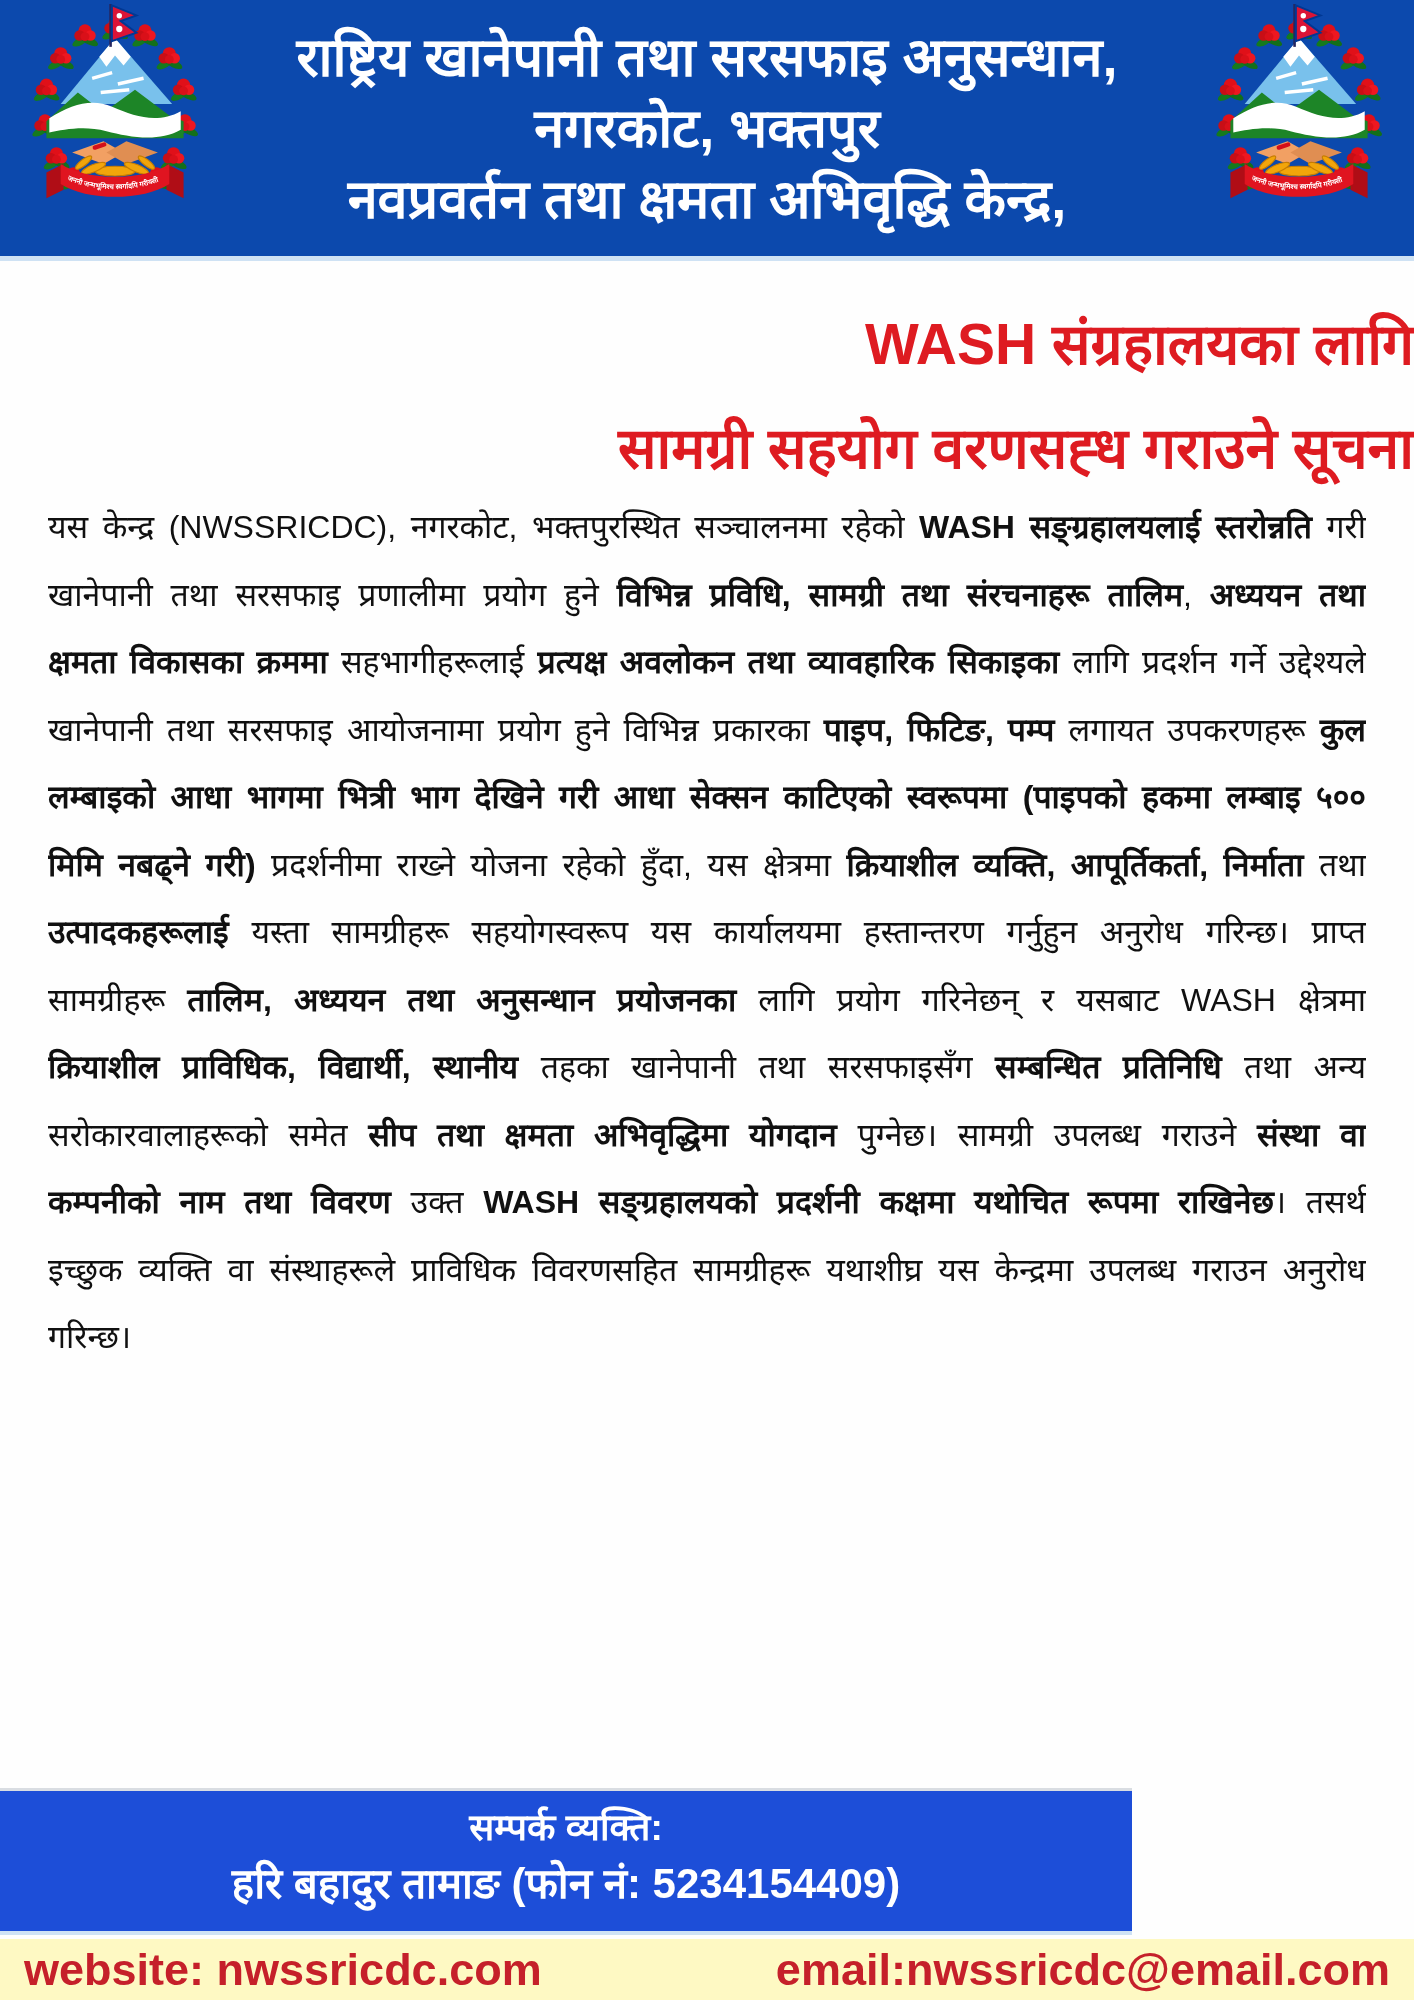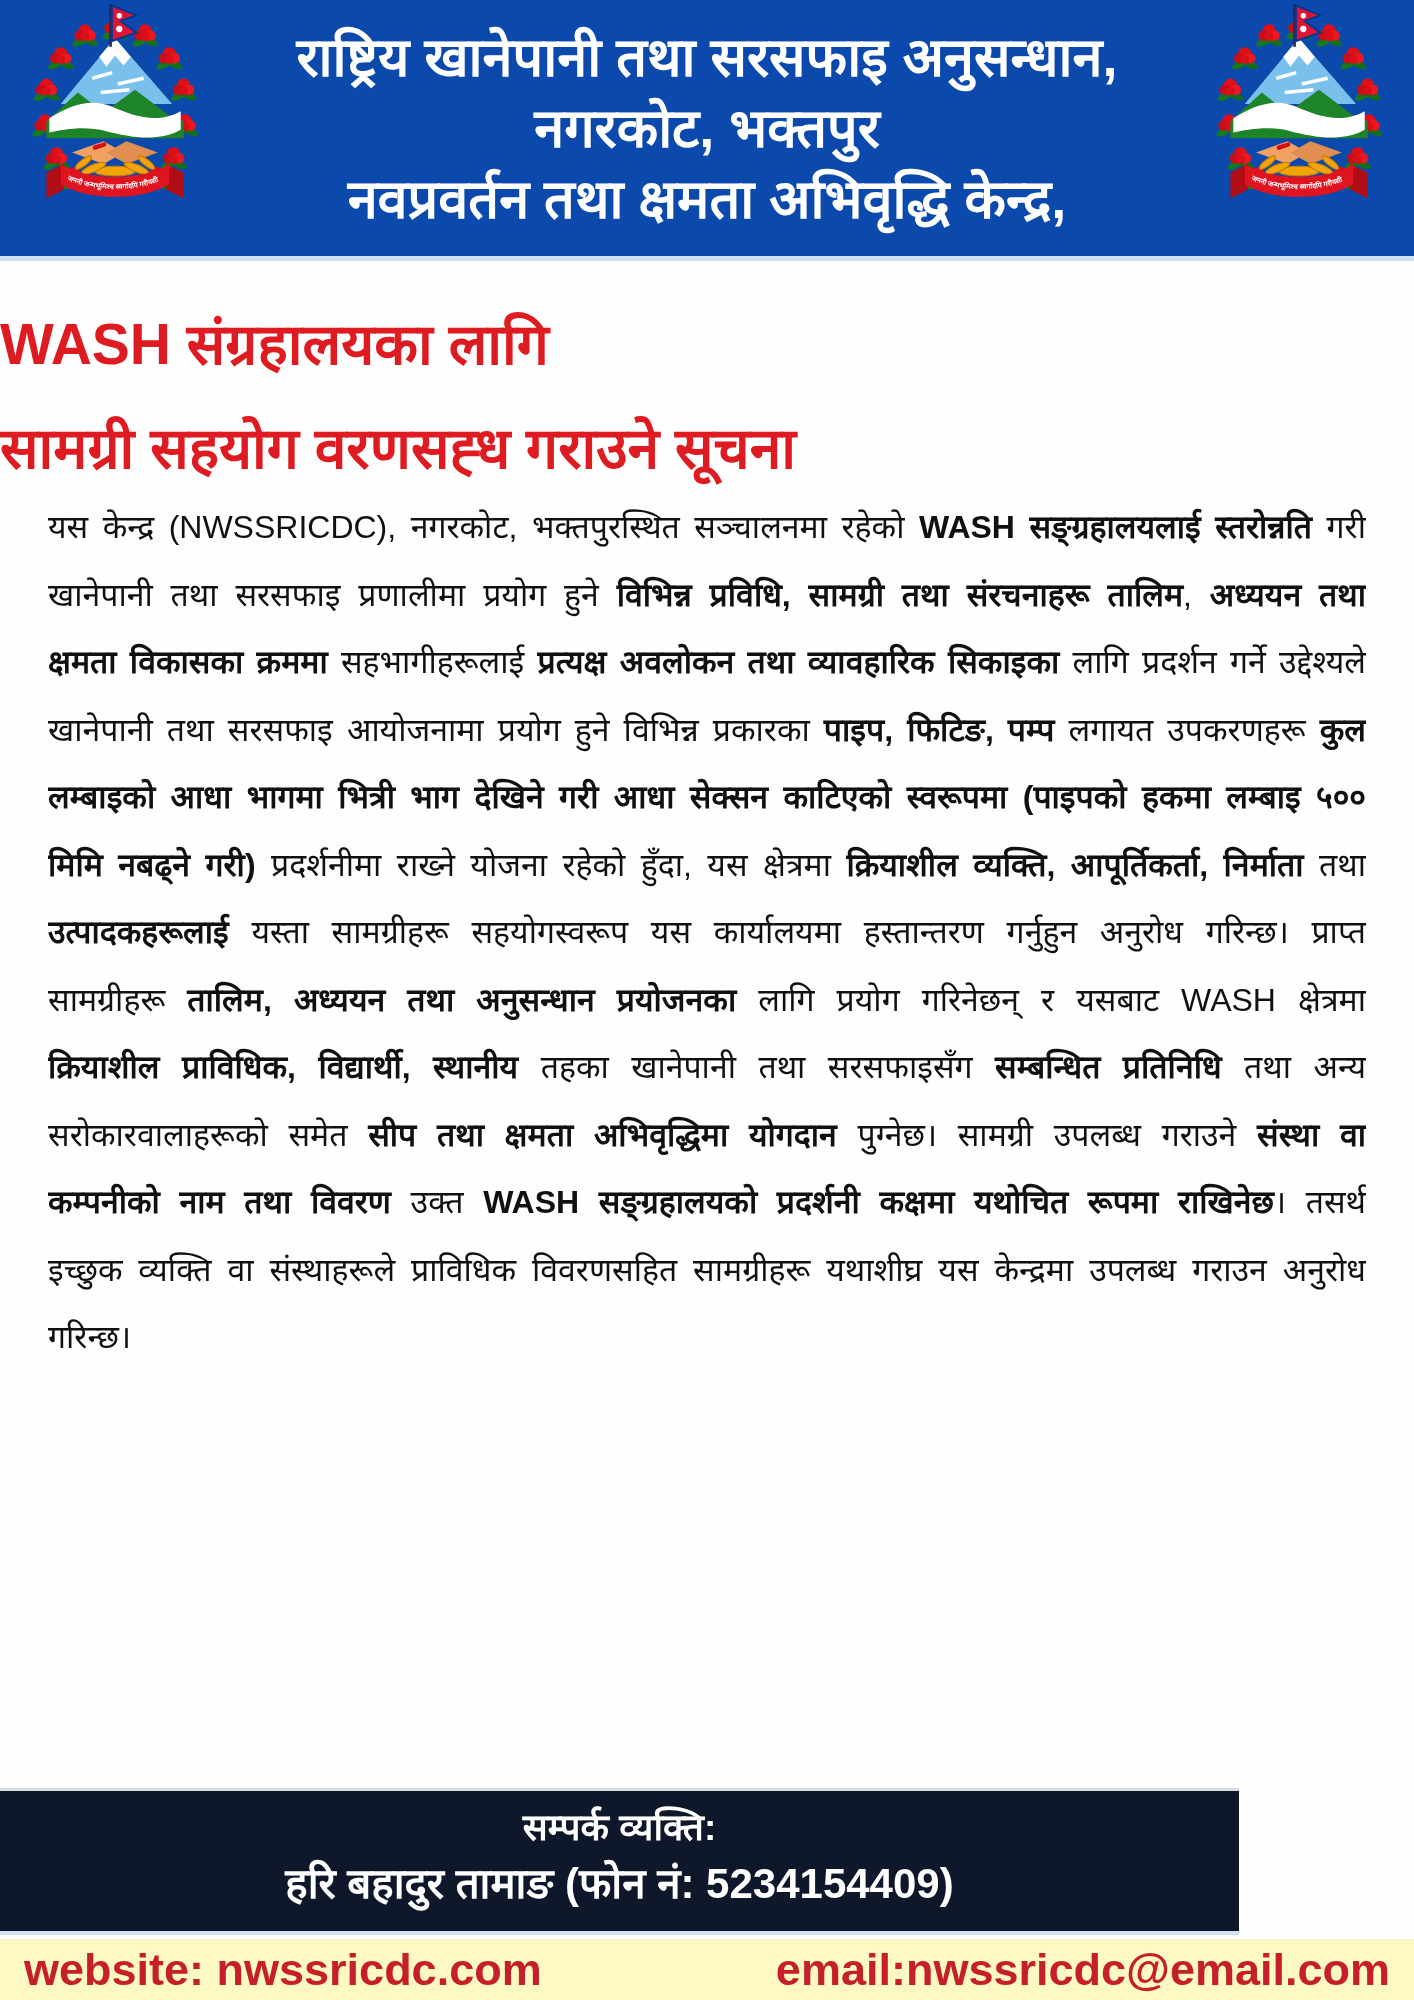--- a/index.html
+++ b/index.html
@@ -13,34 +13,34 @@
     position:absolute; top:0; left:0; width:1414px; height:256px;
     background:#0c49ad; border-bottom:5px solid #cfe2f4;
     display:flex; align-items:center; justify-content:center;
   }
   .header-text { text-align:center; color:#ffffff; }
   .header-line { font-size:54px; font-weight:700; line-height:71px; white-space:nowrap; }
   .emblem { position:absolute; top:4px; width:178px; height:200px; }
   .emblem.left  { left:26px; }
   .emblem.right { right:26px; }
   
-  .title-block { position:absolute; top:292px; left:0; width:1414px; text-align:left; }
+  .title-block { position:absolute; top:292px; left:0; width:1414px; text-align:right; }
   .title-line { color:#de1b21; font-weight:700; font-size:57px; line-height:104px; white-space:nowrap; }
   
   .body-text {
     position:absolute; top:494px; left:48px; width:1318px; height:1286px;
     font-size:32px; line-height:67.5px; color:#101010;
     text-align:justify; text-align-last:left; overflow:hidden;
     word-spacing:4px;
   }
   .body-text .b { font-weight:700; }
   
   .contact {
-    position:absolute; top:1788px; left:0; width:1239px; height:147px;
-    background:#0f172a; color:#ffffff; text-align:center;
+    position:absolute; top:1788px; left:0; width:1132px; height:147px;
+    background:#1d4ed8; color:#ffffff; text-align:center;
     border-top:3px solid #d9dde2; border-bottom:4px solid #cfe2f4;
     box-sizing:border-box;
   }
   .contact-label  { font-size:37px; font-weight:700; margin-top:12px; line-height:50px; }
   .contact-person { font-size:42px; font-weight:700; line-height:62px; white-space:nowrap; }
   
   .footer {
     position:absolute; top:1939px; left:0; width:1414px; height:61px;
     background:#fef9c3; display:flex; align-items:center; justify-content:space-between;
     box-sizing:border-box; padding:0 24px;

